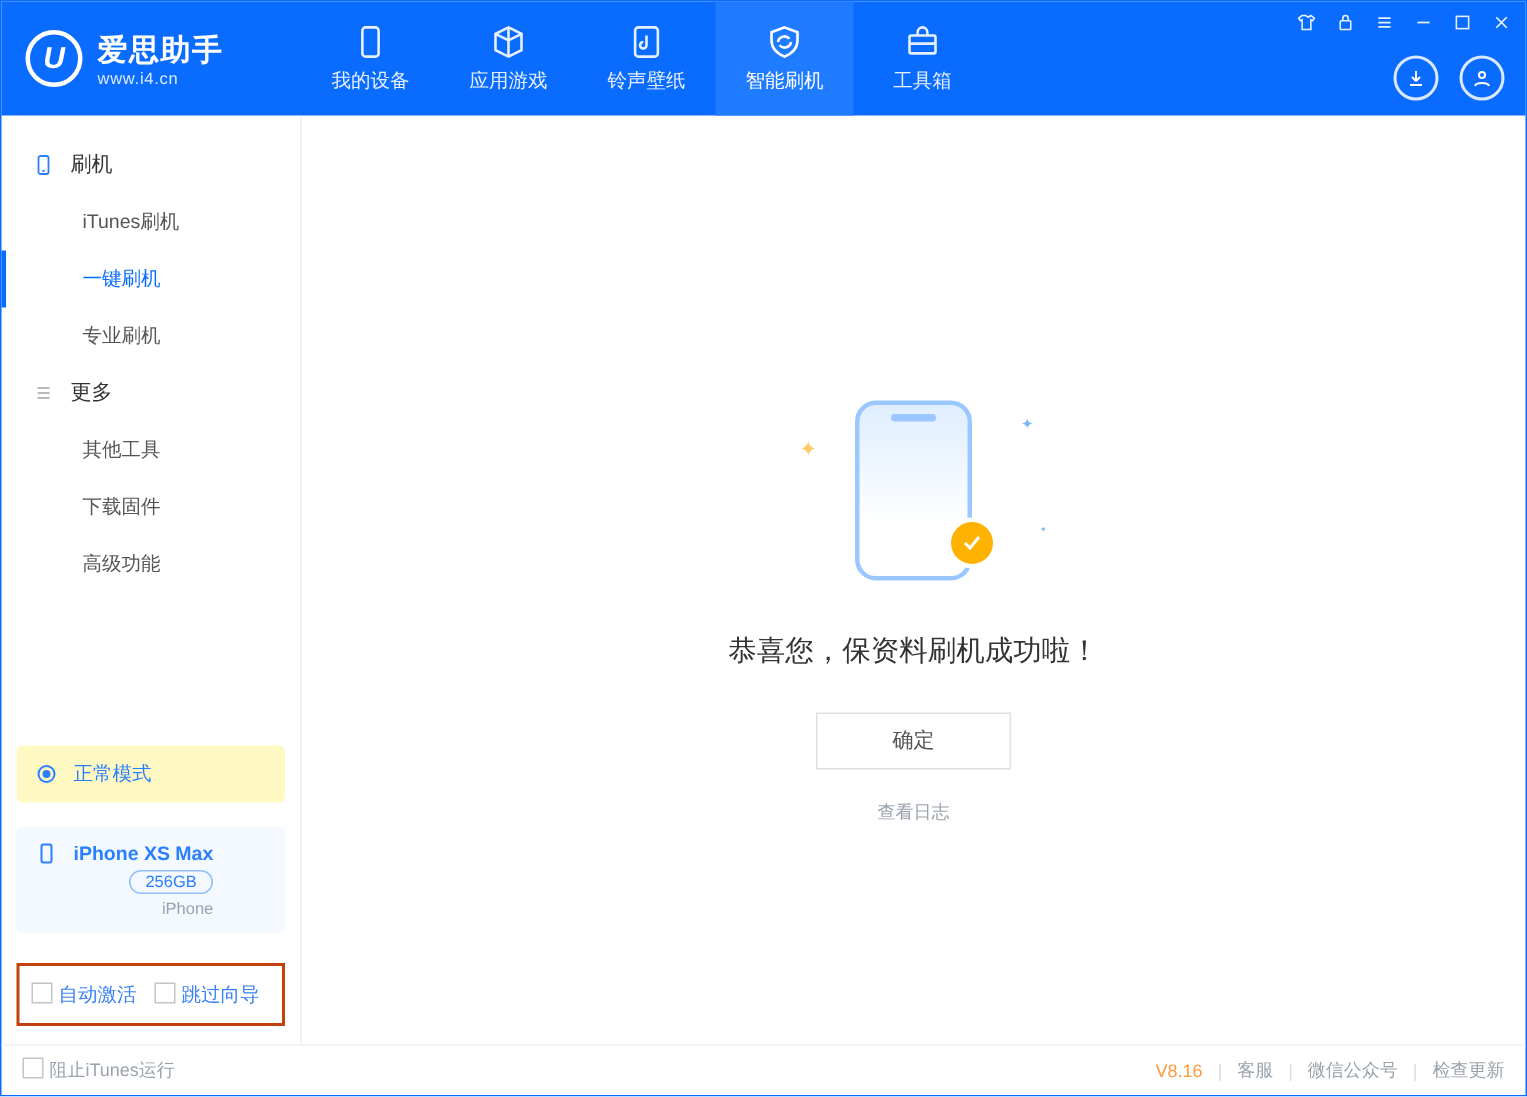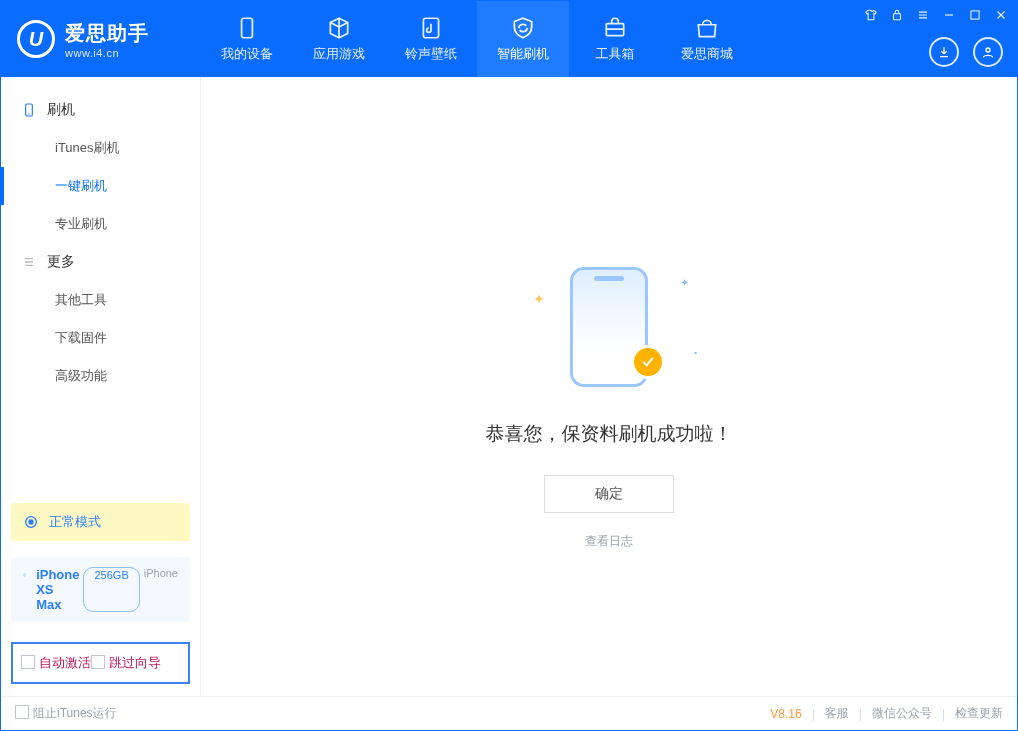--- a/index.html
+++ b/index.html
@@ -63,30 +63,30 @@
 .sideitem.active::before{
   content:"";position:absolute;left:0;top:0;bottom:0;width:3px;background:#0a6cff;
 }
 .sidehead.more svg{color:#888;}
 .devicebox{
   margin:8px 10px;padding:10px 12px;border-radius:4px;display:flex;align-items:center;gap:10px;
   font-size:13px;color:#2a7fff;
 }
 .devicebox.mode{background:#fef9c3;}
 .devicebox.phone{background:#f4f8ff;flex-direction:row;align-items:flex-start;}
-.phoneinfo{display:flex;flex-direction:row;gap:4px;}
+.phoneinfo{display:flex;flex-direction:column;gap:4px;align-items:flex-end;}
 .phoneinfo .name{font-weight:bold;color:#2a7fff;font-size:13px;}
 .pill{
   display:inline-block;padding:1px 10px;border:1px solid #8fbfff;border-radius:10px;
   font-size:11px;color:#2a7fff;width:fit-content;
 }
 .phoneinfo .sub{font-size:11px;color:#9aa3ad;}
 .checkrow{
-  margin:12px 10px;padding:10px 8px;border:2px solid #3b82f6;display:flex;gap:0;align-items:center;
-  font-size:13px;color:#be185d;
+  margin:12px 10px;padding:10px 8px;border:2px solid #c2410c;display:flex;gap:12px;align-items:center;
+  font-size:13px;color:#3b82f6;
 }
 .cb{width:14px;height:14px;border:1px solid #c0c6cc;display:inline-block;margin-right:4px;vertical-align:-2px;}
 
 .main{flex:1;display:flex;flex-direction:column;align-items:center;justify-content:flex-start;padding-top:190px;}
 .illust{position:relative;width:180px;height:130px;margin-bottom:24px;}
 .phone-shape{
   width:78px;height:120px;border:3px solid #9ac7ff;border-radius:14px;
   position:absolute;left:50%;top:0;transform:translateX(-50%);
   background:linear-gradient(180deg,#dfeeff 0%,#fff 70%);
 }
@@ -160,27 +160,20 @@
             <path d="M8 12a4 4 0 0 1 7-2M16 12a4 4 0 0 1-7 2"></path>
           </svg>
         <span class="lbl">智能刷机</span>
       </div>
       <div class="navtab">
         <svg viewBox="0 0 24 24" fill="none" stroke="currentColor" stroke-width="1.6">
             <rect x="4" y="8" width="16" height="11" rx="1"></rect>
             <path d="M9 8V6a3 3 0 0 1 6 0v2M4 13h16"></path>
           </svg>
         <span class="lbl">工具箱</span>
-      </div>
-      <div class="navtab">
-        <svg viewBox="0 0 24 24" fill="none" stroke="currentColor" stroke-width="1.6">
-            <path d="M4 9h16l-1 11H5z"></path>
-            <path d="M8 9a4 4 0 0 1 8 0"></path>
-          </svg>
-        <span class="lbl">爱思商城</span>
       </div>
     </div>
 
     <div class="winicons">
       <span>
           <svg viewBox="0 0 24 24" fill="none" stroke="#fff" stroke-width="1.8">
             <path d="M7 4l-4 3 2 3 2-1v11h10V9l2 1 2-3-4-3-3 2-3-2z"></path>
           </svg>
         </span>
       <span>

